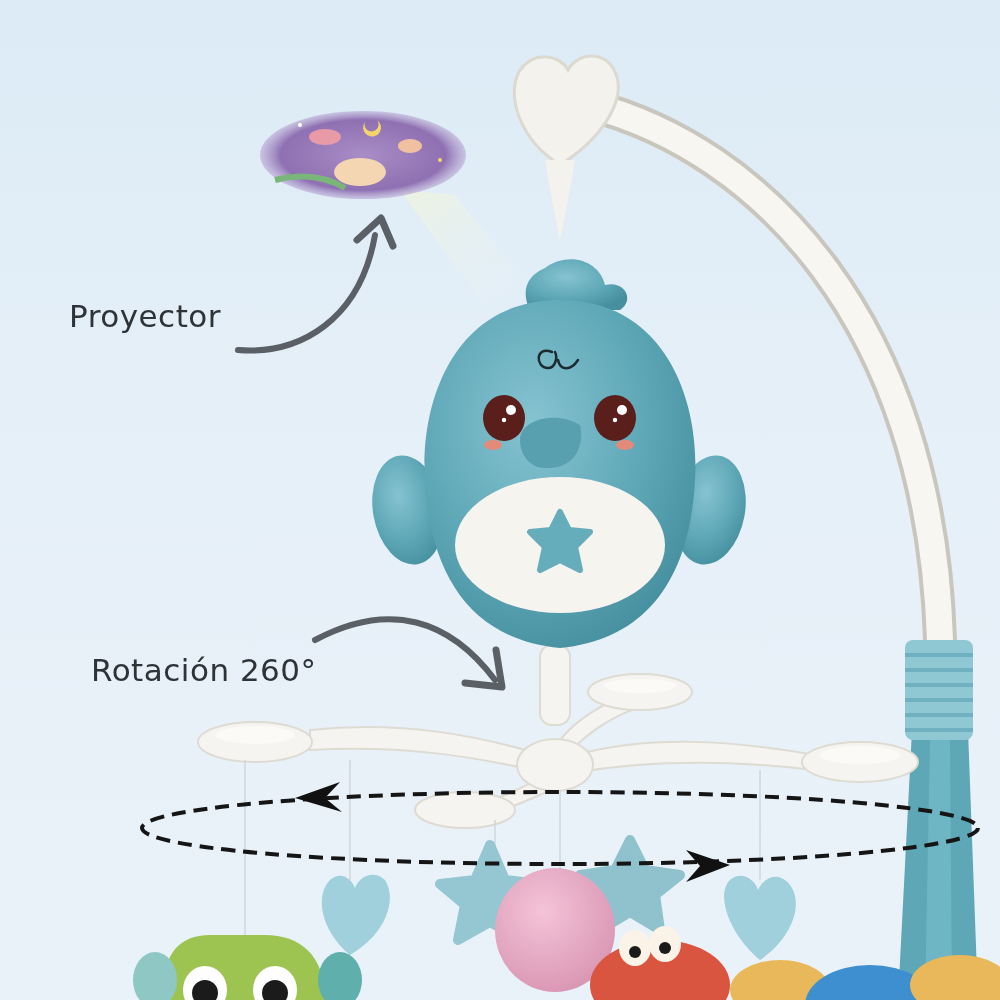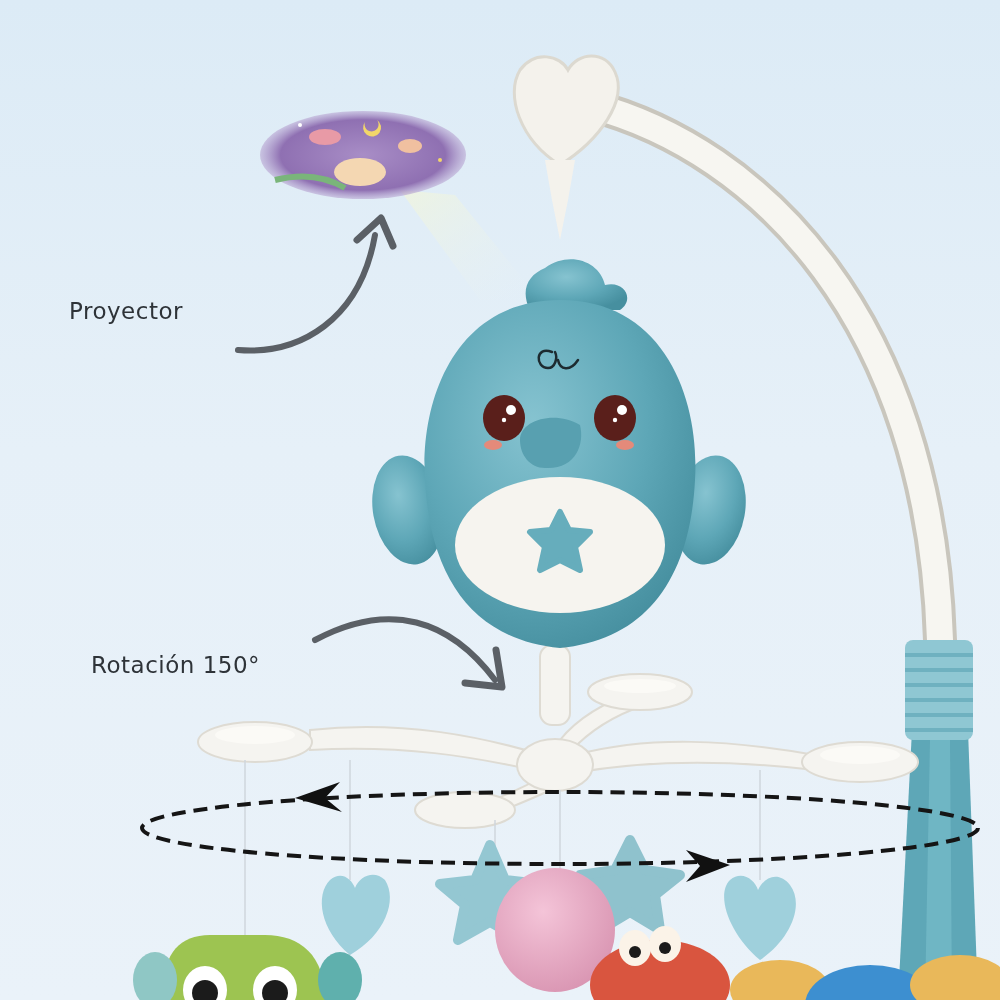--- a/index.html
+++ b/index.html
@@ -6,21 +6,21 @@
     body {
       width: 1000px; height: 1000px; overflow: hidden; position: relative;
       font-family: "DejaVu Sans", sans-serif;
     }
     .scene {
       position: absolute; left: 0; top: 0; width: 1000px; height: 1000px;
       background: linear-gradient(180deg, #dcebf6 0%, #e6f0f8 45%, #eaf2f9 100%);
     }
     svg.art { position: absolute; left: 0; top: 0; }
     .label {
-      position: absolute; color: #2e3338; font-size: 23px; letter-spacing: 0.5px;
+      position: absolute; color: #2e3338; font-size: 31px; letter-spacing: 0.5px;
       font-family: "DejaVu Sans", sans-serif; white-space: nowrap;
     }
     .label-projector { left: 69px; top: 298px; }
     .label-rotation { left: 91px; top: 652px; }
   </style>
 </head>
 <body>
 
 <div class="scene">
 
@@ -161,14 +161,14 @@
       <ellipse cx="870" cy="1005" rx="65" ry="40" fill="#3d8fd0"></ellipse>
       <ellipse cx="960" cy="985" rx="50" ry="30" fill="#e9b85a"></ellipse>
     </g>
 
     <ellipse cx="560" cy="828" rx="418" ry="36" fill="none" stroke="#151515" stroke-width="4" stroke-dasharray="14 8"></ellipse>
     <path d="M295,798 L340,782 L325,798 L342,812 Z" fill="#111"></path>
     <path d="M730,865 L686,850 L700,866 L686,882 Z" fill="#111"></path>
   </svg>
 
   <div class="label label-projector">Proyector</div>
-  <div class="label label-rotation">Rotación 150°</div>
+  <div class="label label-rotation">Rotación 260°</div>
 </div>
 
 </body></html>

